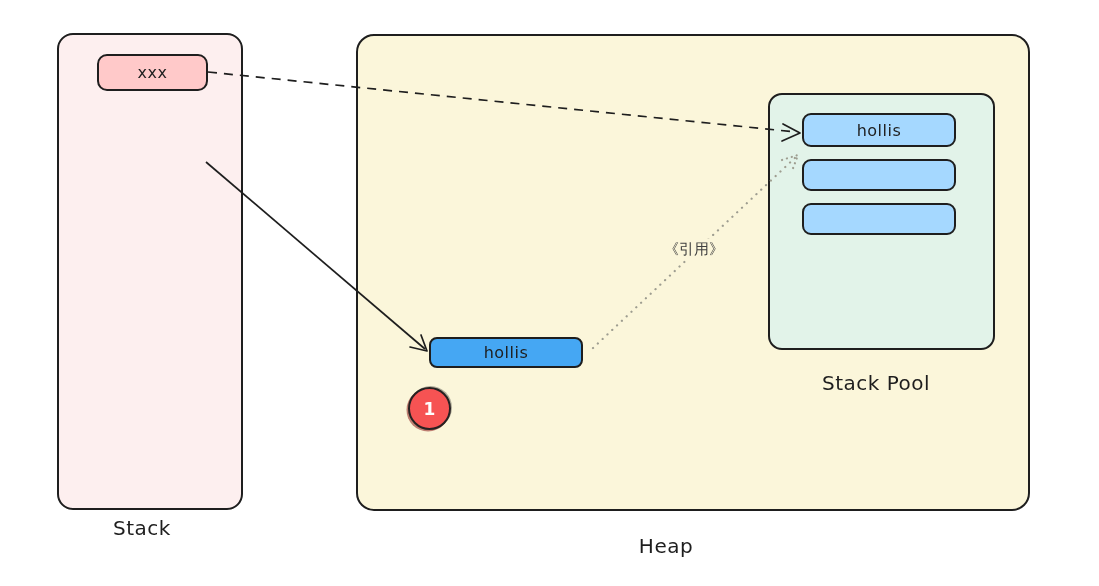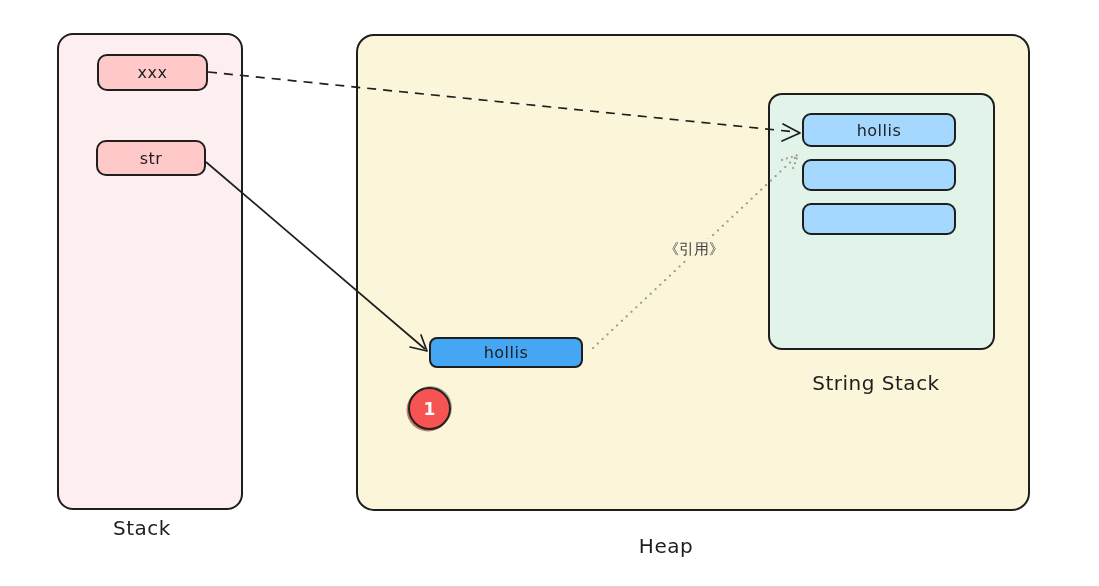--- a/index.html
+++ b/index.html
@@ -53,39 +53,36 @@
 </style>
 </head>
 <body>
 
 <div class="canvas">
 
   <div class="container-box stack"></div>
   <div class="node stack-frame frame-xxx">
     <span>xxx</span>
   </div>
-  <div class="node stack-frame frame-str">
-    <span>str</span>
-  </div>
   <div class="section-label label-stack">Stack</div>
 
   <div class="container-box heap"></div>
   <div class="section-label label-heap">Heap</div>
 
   <div class="container-box pool"></div>
   <div class="node pool-entry pool-1">
     <span>hollis</span>
   </div>
   <div class="node pool-entry pool-2">
     <span></span>
   </div>
   <div class="node pool-entry pool-3">
     <span></span>
   </div>
-  <div class="section-label label-pool">String Stack</div>
+  <div class="section-label label-pool">Stack Pool</div>
 
   <div class="node heap-object">
     <span>hollis</span>
   </div>
 
   <div class="badge">
     <span>1</span>
   </div>
 
   <svg class="arrows" viewBox="0 0 1099 586">

